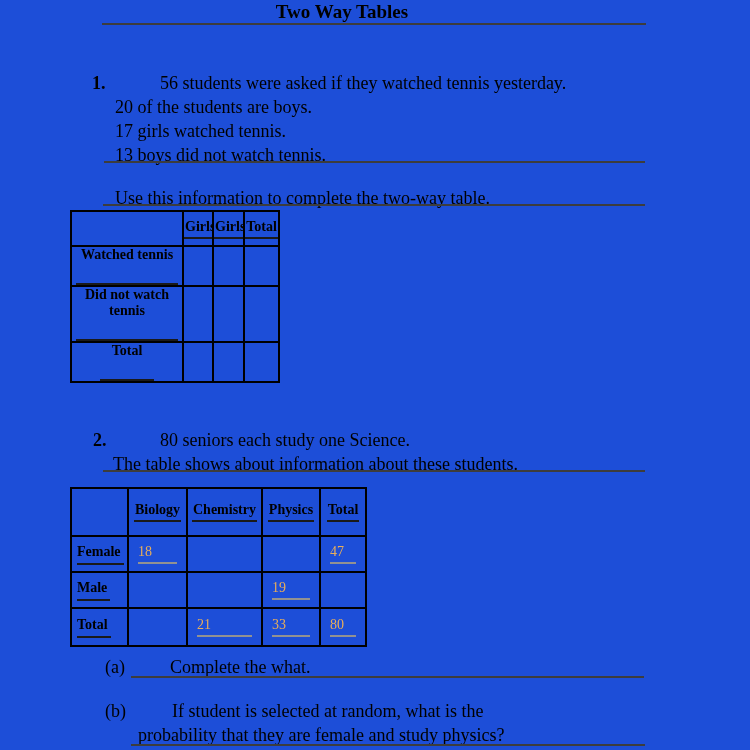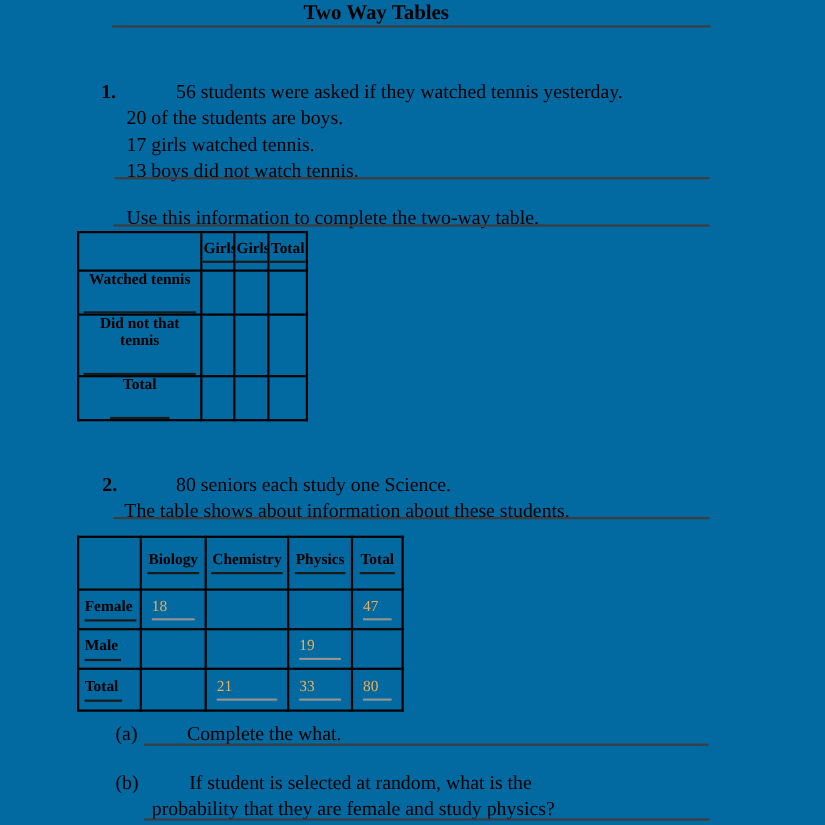--- a/index.html
+++ b/index.html
@@ -1,17 +1,17 @@
 <!DOCTYPE html>
 <html style="--answer_text: #E9AE5A; --blank_line: #929292; --rule: #3d3d3d; --table_border: #000000; --label_underline: #1a1a1a;"><head>
 <meta charset="utf-8">
 <style>
   html,body{margin:0;padding:0;background:#ffffff;}
   .page{
-    position:relative;width:750px;height:750px;background:#0369a1;overflow:hidden;
+    position:relative;width:750px;height:750px;background:#1d4ed8;overflow:hidden;
     font-family:"Liberation Serif", serif;color:#000;
   }
   .txt{position:absolute;font-size:18px;line-height:24px;white-space:nowrap;}
   .bold{font-weight:bold;}
   .title{position:absolute;left:60px;top:1px;width:564px;text-align:center;
          font-size:19px;font-weight:bold;}
   .rule{position:absolute;height:2px;background:var(--rule,#3d3d3d);}
 
   table.ws{position:absolute;border-collapse:collapse;table-layout:fixed;}
   table.ws td{border:2px solid var(--table_border,#000);vertical-align:middle;
@@ -70,21 +70,21 @@
       <tr>
         <td>
             <div class="rlab-full">Watched tennis</div>
           </td>
         <td></td>
         <td></td>
         <td></td>
       </tr>
       <tr>
         <td>
-            <div class="rlab-full">Did not that tennis</div>
+            <div class="rlab-full">Did not watch tennis</div>
           </td>
         <td></td>
         <td></td>
         <td></td>
       </tr>
       <tr>
         <td>
             <div class="rlab-full" style="margin:0 28px">Total</div>
           </td>
         <td></td>

